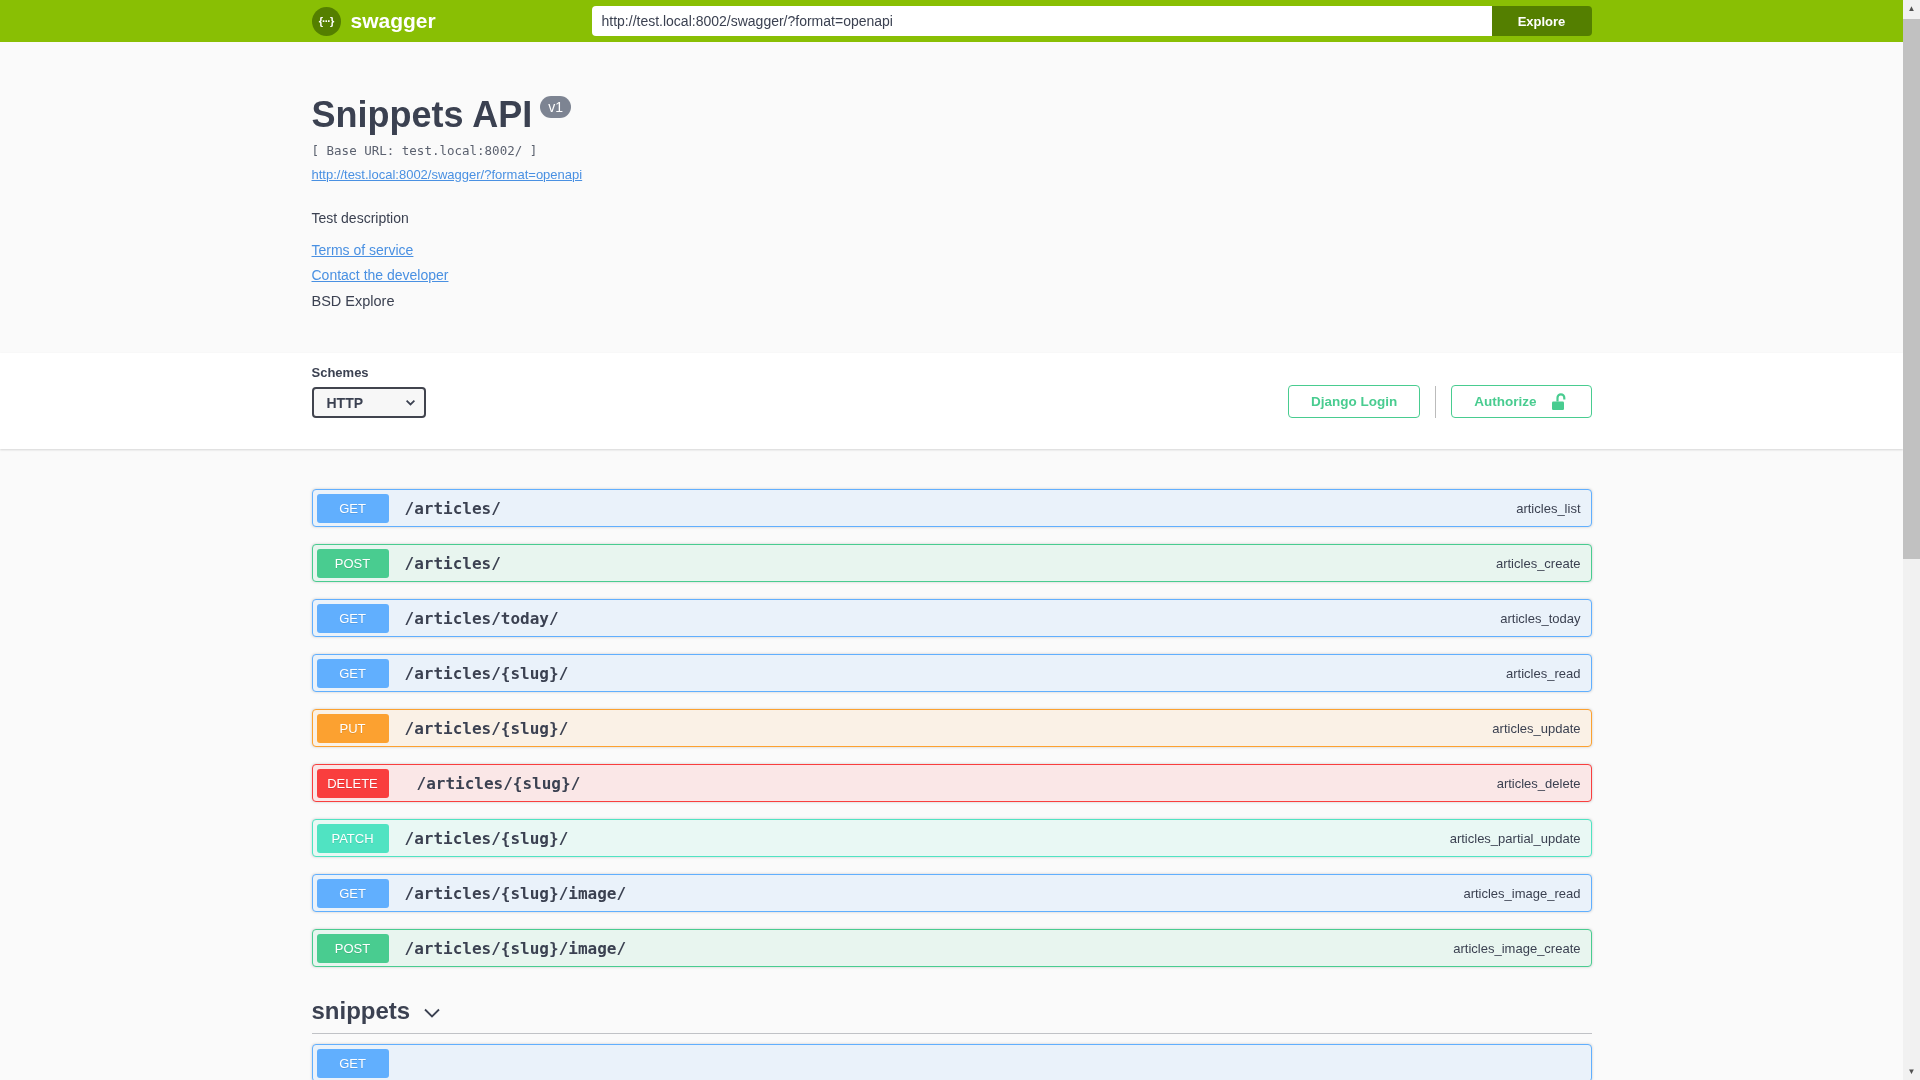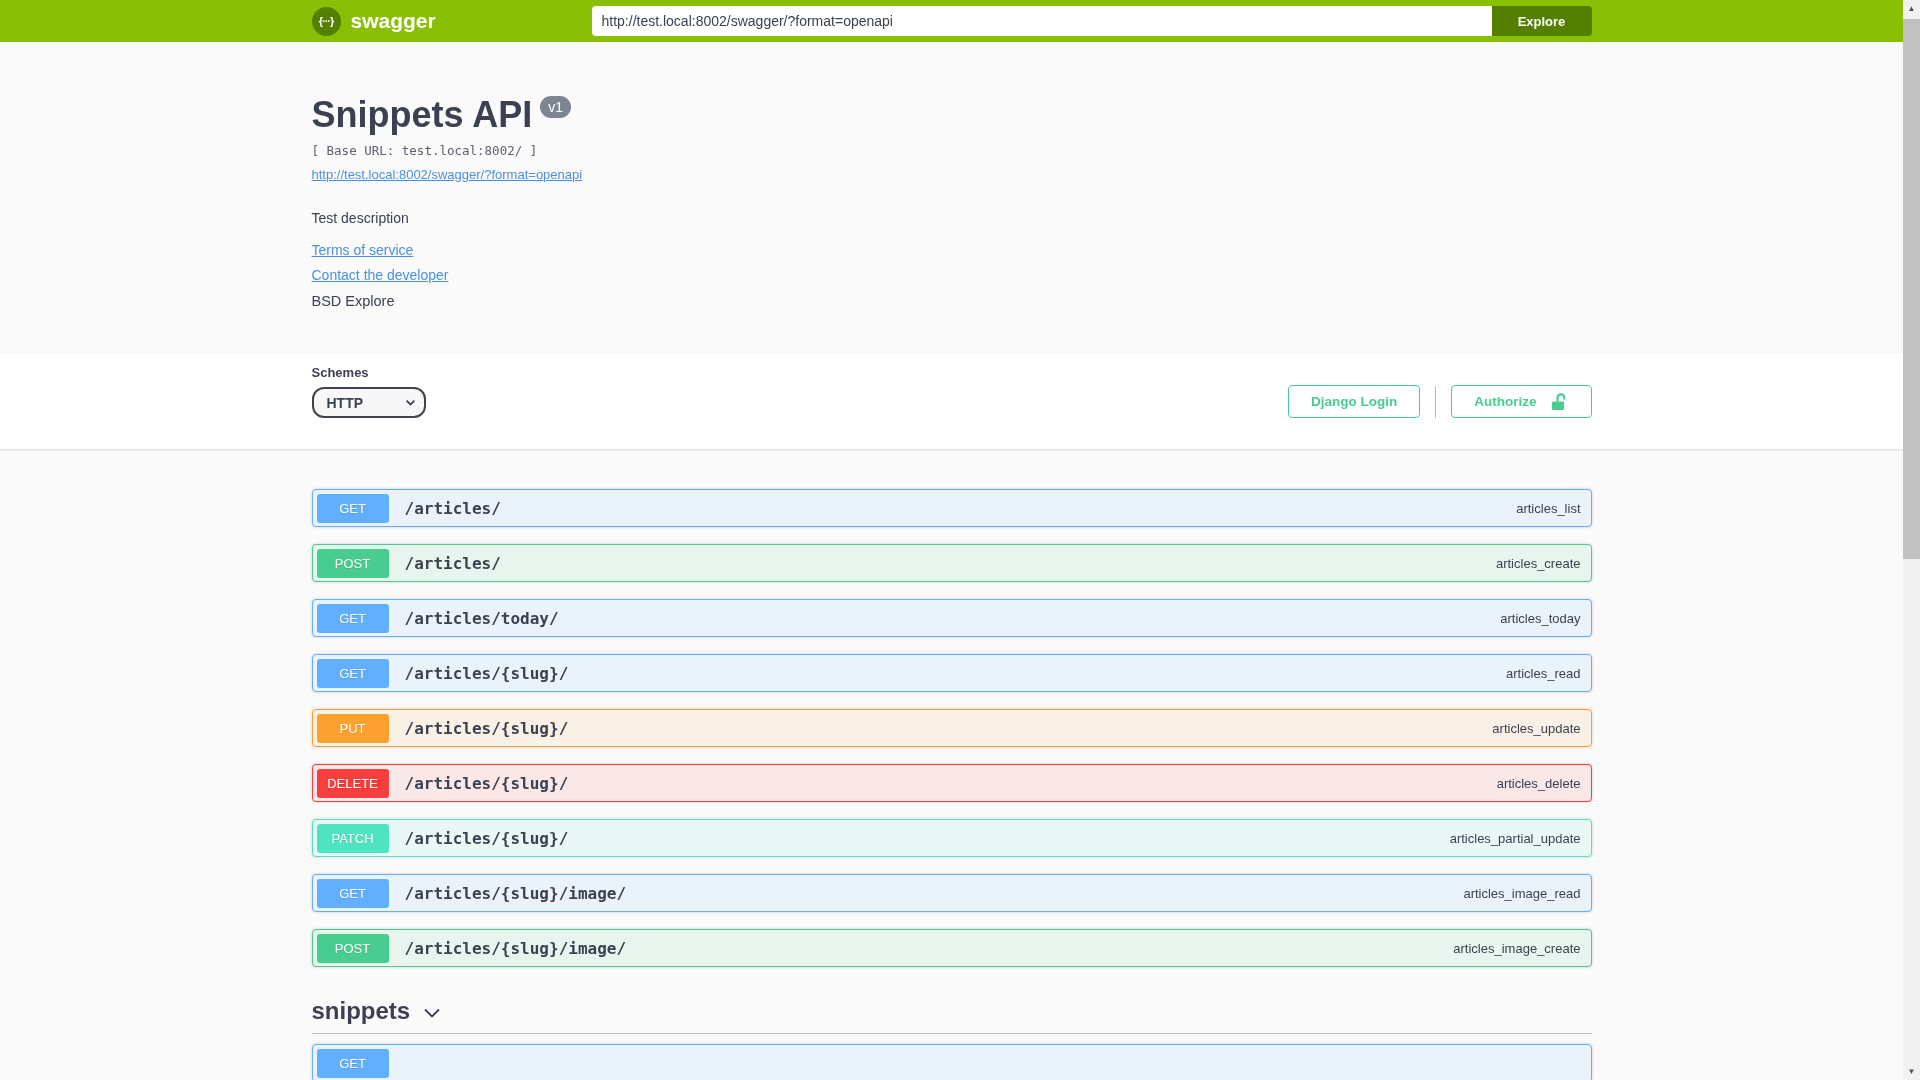--- a/index.html
+++ b/index.html
@@ -34,21 +34,21 @@
   .info-link { display:block; margin-top:16px; font-size:14px; color:var(--link); text-decoration:underline; width:max-content; }
   .info-link + .info-link { margin-top:9px; }
   .license { margin-top:10px; font-size:14.5px; color:var(--text); }
 
   
   .scheme-container { background:#fff; box-shadow:0 1px 2px rgba(0,0,0,0.15); padding:12px 0 31px; }
   .scheme-row { display:flex; align-items:flex-end; justify-content:space-between; }
   .schemes-label { display:block; font-size:13px; font-weight:bold; color:var(--text); margin-bottom:7px; }
   .scheme-select-wrap { position:relative; width:114px; }
   .scheme-select { width:114px; height:31px; appearance:none; -webkit-appearance:none;
-    border:2px solid #41444e; border-radius:12px; background:#f7f7f7; font-weight:bold; font-size:14px;
+    border:2px solid #41444e; border-radius:4px; background:#f7f7f7; font-weight:bold; font-size:14px;
     color:var(--text); padding:0 26px 0 13px; font-family:"Liberation Sans", sans-serif; cursor:pointer; }
   .select-chevron { position:absolute; right:9px; top:9px; pointer-events:none; }
   .auth-wrapper { display:flex; align-items:center; }
   .btn-outline-green { display:flex; align-items:center; justify-content:center; height:33px; padding:0 22px;
     background:transparent; border:1.5px solid var(--accent); border-radius:4px; color:var(--accent);
     font-weight:bold; font-size:13.5px; cursor:pointer; font-family:"Liberation Sans", sans-serif; }
   .auth-divider { width:1px; height:32px; background:#bbb; margin:0 15px; }
   .lock-svg { margin-left:12px; }
 
   
@@ -65,21 +65,21 @@
   .op-path { font-family:"DejaVu Sans Mono", monospace; font-size:16px; font-weight:600; color:var(--text);
     margin-left:16px; letter-spacing:0; }
   .op-id { margin-left:auto; font-family:Liberation Sans, sans-serif; font-size:13px; color:var(--text); }
 
   .op[data-method="GET"]    { border-color:var(--method-get);    background:var(--bg-get); }
   .op[data-method="GET"] .op-badge { background:var(--method-get); }
   .op[data-method="POST"]   { border-color:var(--method-post);   background:var(--bg-post); }
   .op[data-method="POST"] .op-badge { background:var(--method-post); }
   .op[data-method="PUT"]    { border-color:var(--method-put);    background:var(--bg-put); }
   .op[data-method="PUT"] .op-badge { background:var(--method-put); }
-  .op[data-method="DELETE"] { border-color:var(--method-delete); background:var(--bg-delete); }
+  .op[data-method="DELETE"] { border-color:var(--method-delete); background:var(--bg-delete);gap:12px; }
   .op[data-method="DELETE"] .op-badge { background:var(--method-delete); }
   .op[data-method="PATCH"]  { border-color:var(--method-patch);  background:var(--bg-patch); }
   .op[data-method="PATCH"] .op-badge { background:var(--method-patch); }
 
   
   .scrollbar { position:absolute; right:0; top:0; width:17px; height:1080px; background:#f1f1f1; }
   .sb-arrow { position:absolute; left:0; width:17px; height:17px; background:#f1f1f1; color:#505050;
     font-size:8px; display:flex; align-items:center; justify-content:center; }
   .sb-arrow.up { top:0; }
   .sb-arrow.down { bottom:0; }

